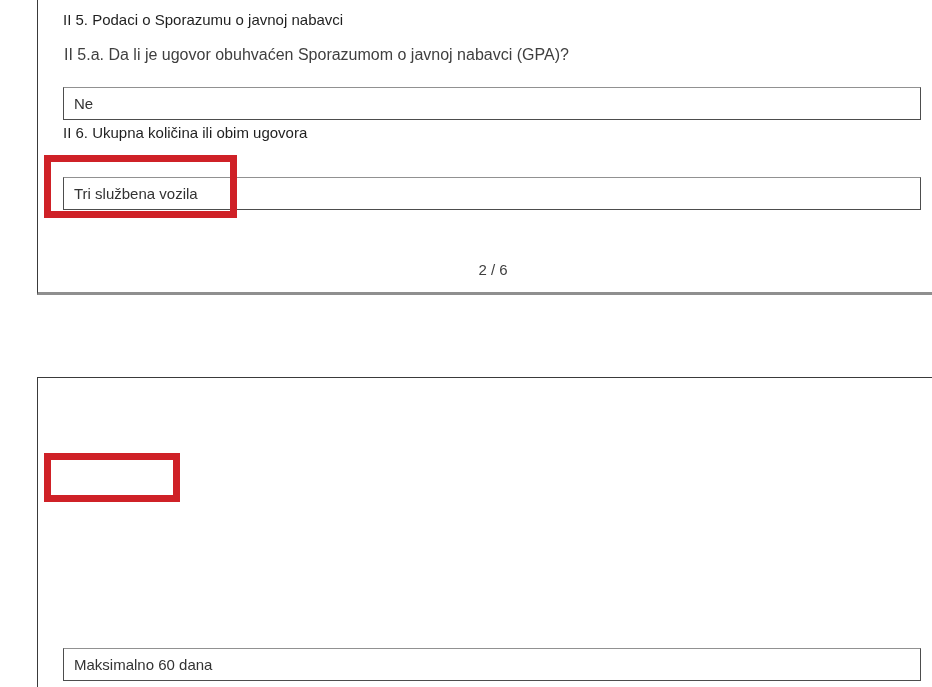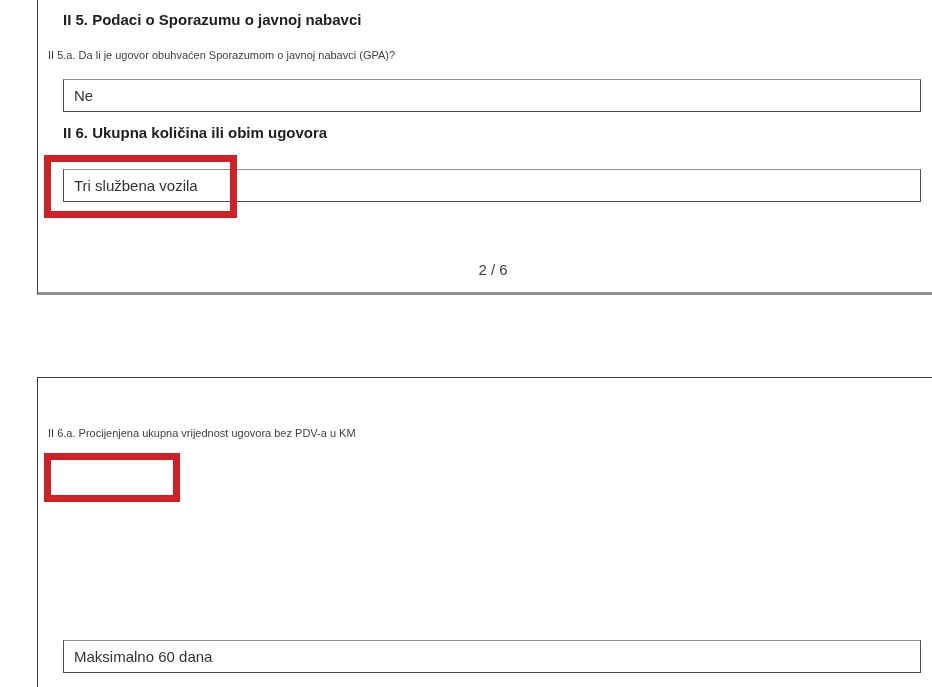--- a/index.html
+++ b/index.html
@@ -27,47 +27,48 @@
   .page-second {
     top: 377px;
     height: 400px;
     border-left: 1px solid #3a3a3a;
     border-top: 1px solid #3a3a3a;
   }
   .heading {
     position: absolute;
     left: 25px;
     font-size: 15px;
-    font-weight: bold;
+    font-weight: normal;
     color: #1f1f1f;
     white-space: nowrap;
     line-height: 18px;
   }
   .label {
     position: absolute;
-    left: 10px;
-    font-size: 11px;
+    left: 26px;
+    font-size: 16px;
     color: #3f3f3f;
     white-space: nowrap;
     line-height: 18px;
   }
   .input {
     position: absolute;
     left: 25px;
     width: 858px;
     height: 33px;
     border: 1px solid #4d4d4d;
     border-top-color: #919191;
     background: #ffffff;
     display: flex;
     align-items: center;
     padding-left: 10px;
     font-size: 15px;
     color: #333333;
     white-space: nowrap;
+    margin-top: 8px;
   }
   .red-box {
     position: absolute;
     border: 7px solid #cf2127;
     background: transparent;
     pointer-events: none;
   }
   .page-number {
     position: absolute;
     left: 0;
@@ -97,21 +98,20 @@
     <div class="input" style="top:169px">
       <span>Tri službena vozila</span>
     </div>
 
     <div class="red-box" style="left:6px; top:155px; width:193px; height:63px;"></div>
 
     <div class="page-number" style="top:261px">2 / 6</div>
   </section>
 
   <section class="page page-second">
-    <div class="label" style="top:46px">II 6.a. Procijenjena ukupna vrijednost ugovora bez PDV-a u KM</div>
 
 
     <div class="red-box" style="left:6px; top:75px; width:136px; height:49px;"></div>
 
 
 
 
     <div class="input" style="top:262px">
       <span>Maksimalno 60 dana</span>
     </div>

